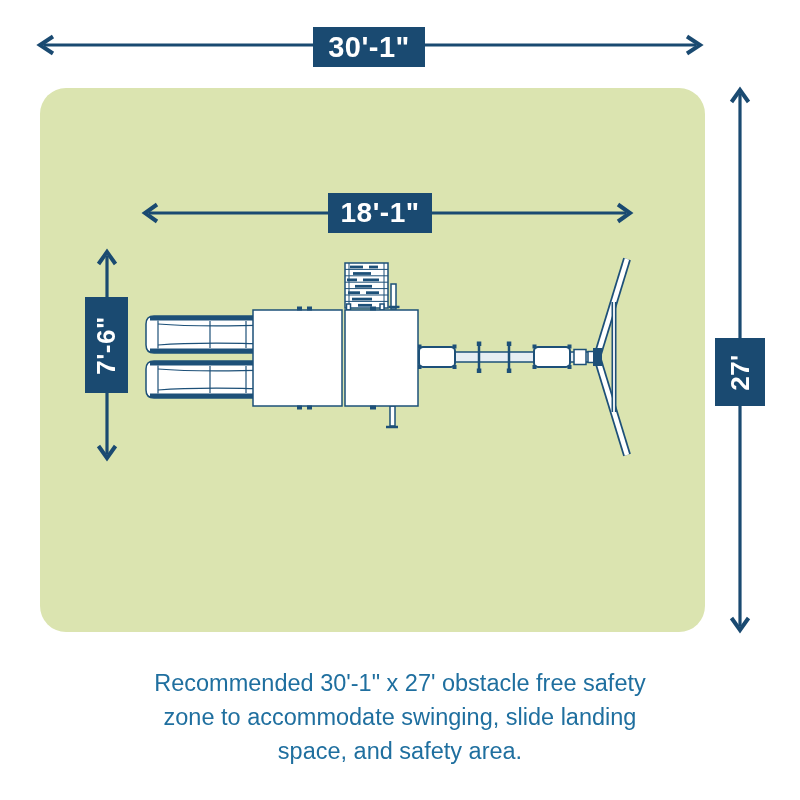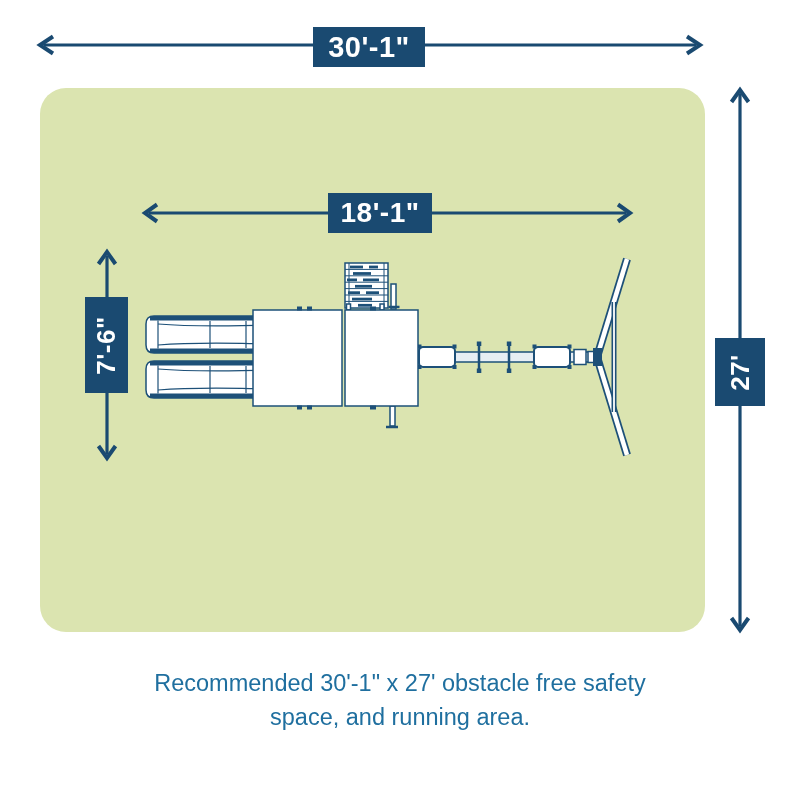--- a/index.html
+++ b/index.html
@@ -176,16 +176,17 @@
   </div>
   <div class="dim-label lbl-left">
     <span class="rot">7'-6"</span>
   </div>
   <div class="dim-label lbl-right">
     <span class="rot">27'</span>
   </div>
 
   <div class="caption">
     <div>Recommended 30'-1" x 27' obstacle free safety</div>
-    <div>space, and running area.</div>
+    <div>zone to accommodate swinging, slide landing</div>
+    <div>space, and safety area.</div>
   </div>
 
 </div>
 
 </body></html>

